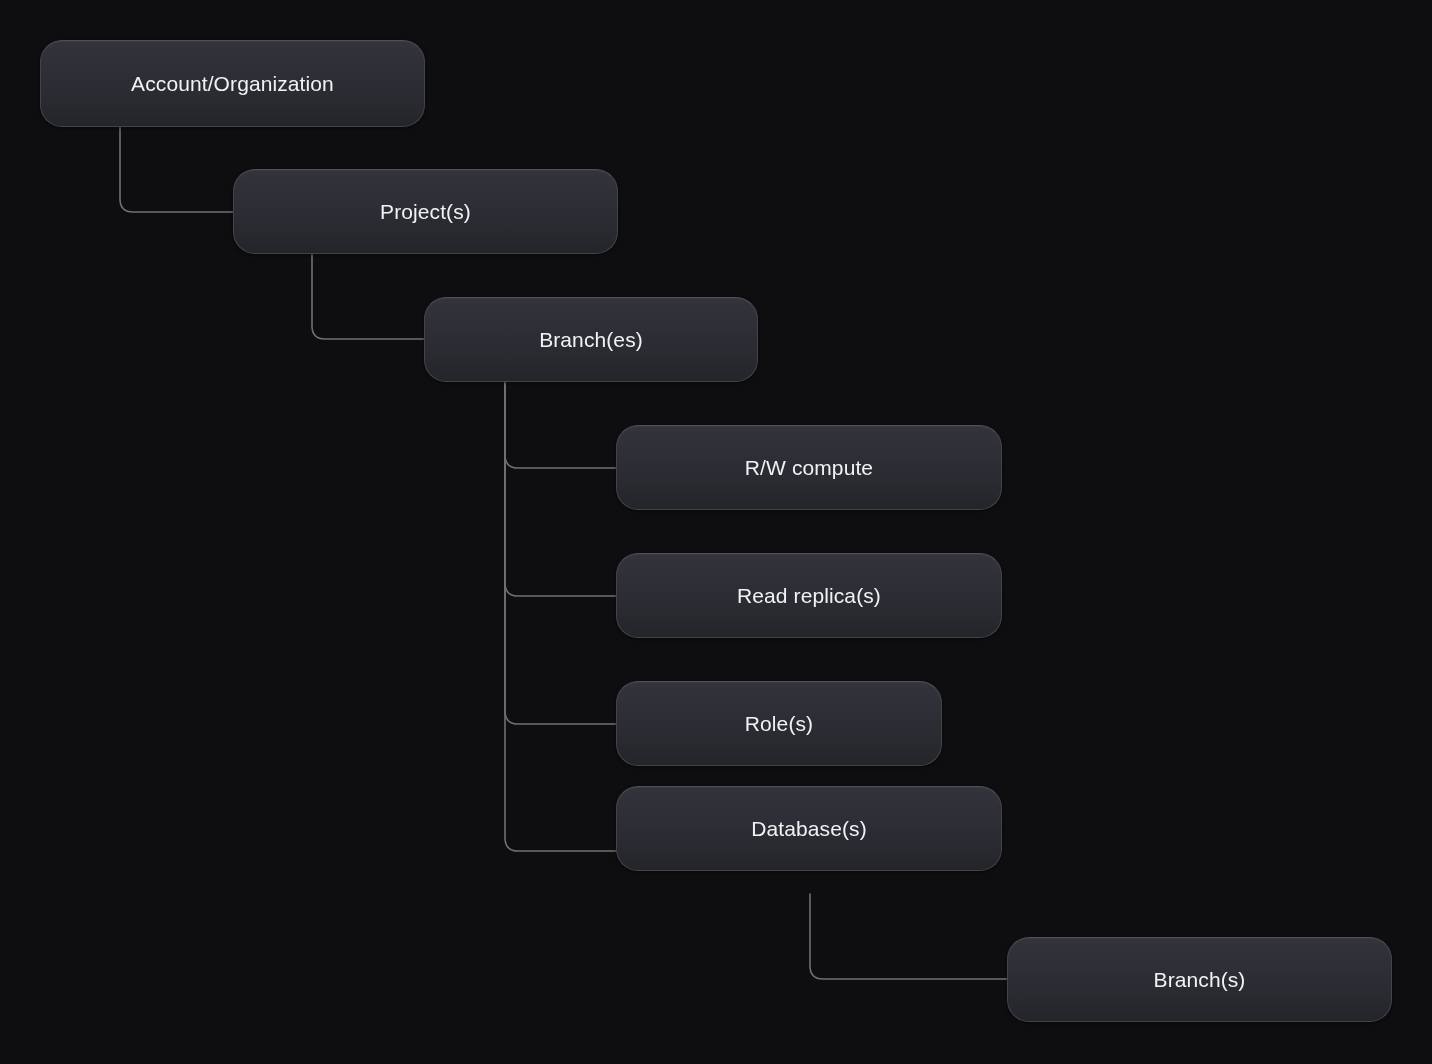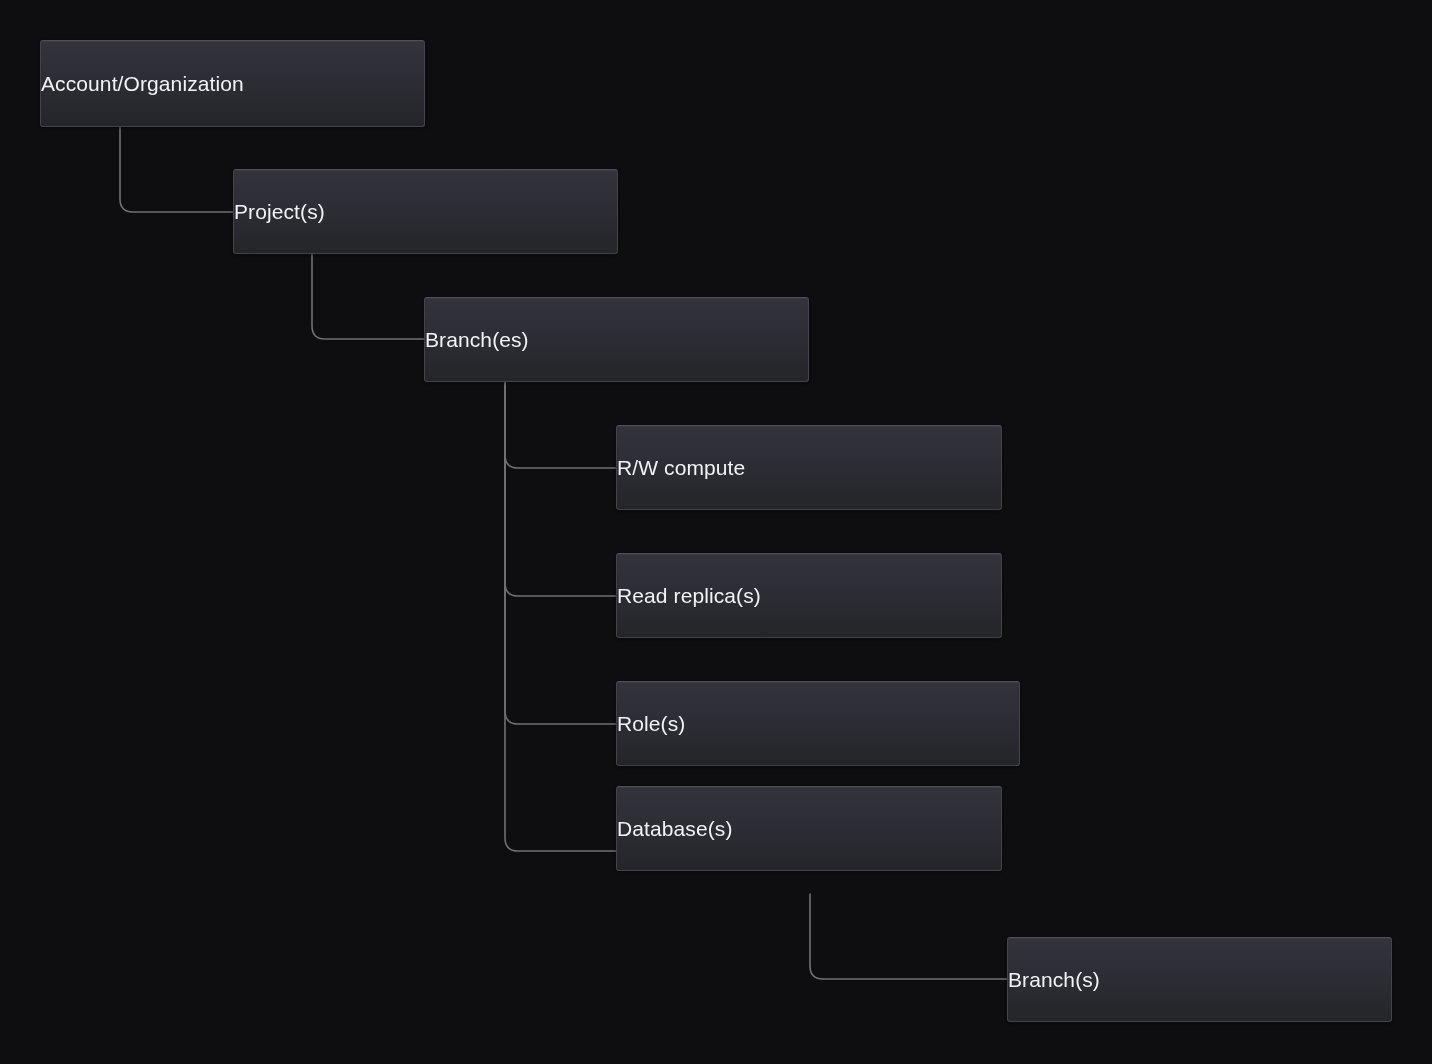--- a/index.html
+++ b/index.html
@@ -21,21 +21,22 @@
     top: 0;
     width: 1432px;
     height: 1064px;
     pointer-events: none;
   }
   .node {
     position: absolute;
     box-sizing: border-box;
     display: flex;
     align-items: center;
-    border-radius: 3px;
+    justify-content: center;
+    border-radius: 22px;
     background: linear-gradient(180deg, #32333b 0%, #2e2f36 38%, #292a30 72%, #242529 100%);
     border: 1px solid #43444b;
     border-top-color: #4e4f57;
     box-shadow: 0 1px 3px rgba(0,0,0,0.55), inset 0 1px 0 rgba(255,255,255,0.045);
   }
   .node-label {
     color: #f1f2f4;
     font-size: 21px;
     font-weight: 400;
     letter-spacing: 0.1px;
@@ -55,30 +56,30 @@
       <path d="M 505 382 L 505 711 Q 505 724 518 724 L 616 724" fill="none" stroke="#6e7075" stroke-width="1.6" stroke-linecap="round"></path>
       <path d="M 505 382 L 505 838 Q 505 851 518 851 L 616 851" fill="none" stroke="#6e7075" stroke-width="1.6" stroke-linecap="round"></path>
       <path d="M 810 894 L 810 966 Q 810 979 823 979 L 1007 979" fill="none" stroke="#6e7075" stroke-width="1.6" stroke-linecap="round"></path>
     </svg>
 <div class="node" style="left: 40px; top: 40px; width: 385px; height: 87px;">
       <span class="node-label">Account/Organization</span>
     </div>
     <div class="node" style="left: 233px; top: 169px; width: 385px; height: 85px;">
       <span class="node-label">Project(s)</span>
     </div>
-    <div class="node" style="left: 424px; top: 297px; width: 385px; height: 85px;">
+    <div class="node" style="left: 424px; top: 297px; width: 334px; height: 85px;">
       <span class="node-label">Branch(es)</span>
     </div>
     <div class="node" style="left: 616px; top: 553px; width: 386px; height: 85px;">
       <span class="node-label">Read replica(s)</span>
     </div>
     <div class="node" style="left: 616px; top: 425px; width: 386px; height: 85px;">
       <span class="node-label">R/W compute</span>
     </div>
-    <div class="node" style="left: 616px; top: 681px; width: 404px; height: 85px;">
+    <div class="node" style="left: 616px; top: 681px; width: 326px; height: 85px;">
       <span class="node-label">Role(s)</span>
     </div>
     <div class="node" style="left: 616px; top: 786px; width: 386px; height: 85px;">
       <span class="node-label">Database(s)</span>
     </div>
     <div class="node" style="left: 1007px; top: 937px; width: 385px; height: 85px;">
       <span class="node-label">Branch(s)</span>
     </div>
   </div>
 

